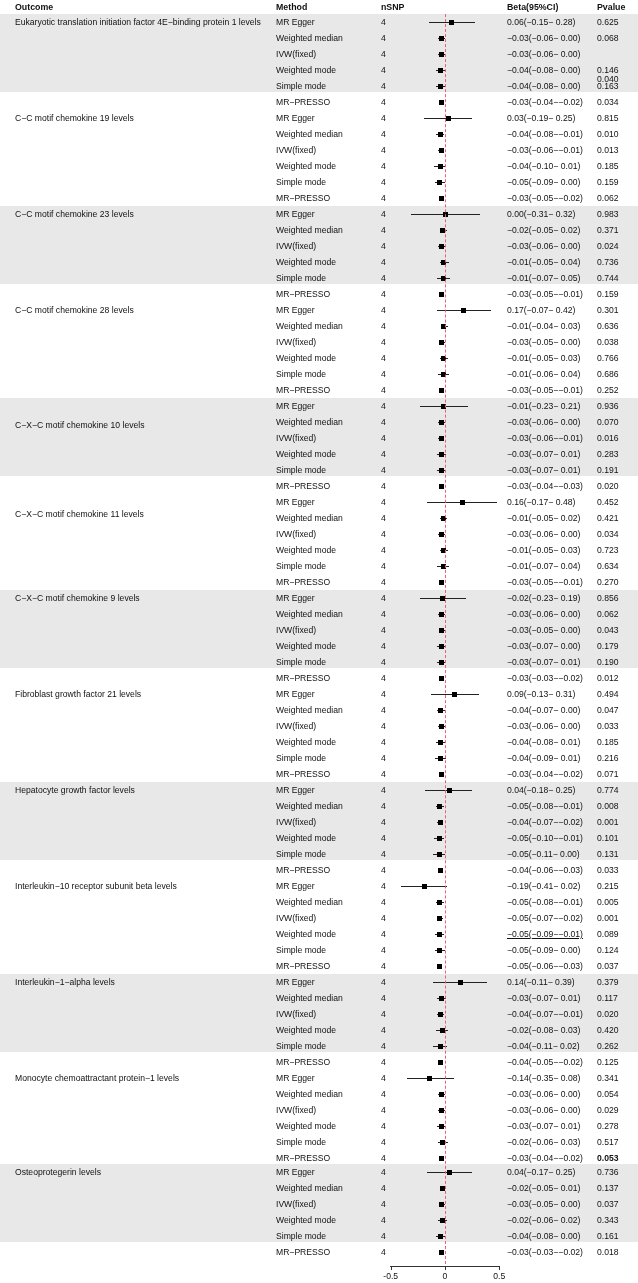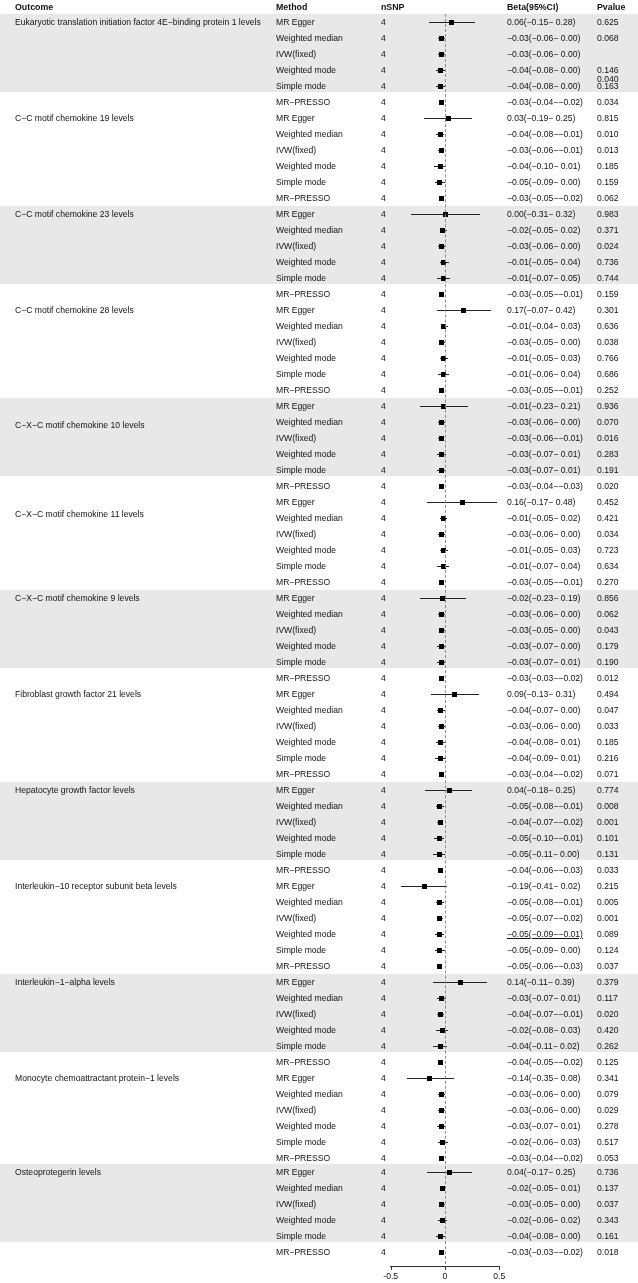--- a/index.html
+++ b/index.html
@@ -466,21 +466,21 @@
       <div class="cell c-outcome" style="top: 0px;">Monocyte chemoattractant protein−1 levels</div>
       <div class="cell c-method" style="top: 0px;">MR Egger</div>
       <div class="cell c-nsnp" style="top: 0px;">4</div>
       <div class="cell c-beta" style="top: 0px;">−0.14(−0.35− 0.08)</div>
       <div class="cell c-p" style="top: 0px;">0.341</div>
       <div class="whisker" style="left: 407.025px; width: 46.655px; top: 8px;"></div>
       <div class="box" style="left: 427.31px; top: 5.5px;"></div>
       <div class="cell c-method" style="top: 16px;">Weighted median</div>
       <div class="cell c-nsnp" style="top: 16px;">4</div>
       <div class="cell c-beta" style="top: 16px;">−0.03(−0.06− 0.00)</div>
-      <div class="cell c-p" style="top: 16px;">0.079</div>
+      <div class="cell c-p" style="top: 16px;">0.054</div>
       <div class="whisker" style="left: 438.49px; width: 6.51px; top: 24px;"></div>
       <div class="box" style="left: 439.245px; top: 21.5px;"></div>
       <div class="cell c-method" style="top: 32px;">IVW(fixed)</div>
       <div class="cell c-nsnp" style="top: 32px;">4</div>
       <div class="cell c-beta" style="top: 32px;">−0.03(−0.06− 0.00)</div>
       <div class="cell c-p" style="top: 32px;">0.029</div>
       <div class="whisker" style="left: 438.49px; width: 6.51px; top: 40px;"></div>
       <div class="box" style="left: 439.245px; top: 37.5px;"></div>
       <div class="cell c-method" style="top: 48px;">Weighted mode</div>
       <div class="cell c-nsnp" style="top: 48px;">4</div>
@@ -490,21 +490,21 @@
       <div class="box" style="left: 439.245px; top: 53.5px;"></div>
       <div class="cell c-method" style="top: 64px;">Simple mode</div>
       <div class="cell c-nsnp" style="top: 64px;">4</div>
       <div class="cell c-beta" style="top: 64px;">−0.02(−0.06− 0.03)</div>
       <div class="cell c-p" style="top: 64px;">0.517</div>
       <div class="whisker" style="left: 438.49px; width: 9.765px; top: 72px;"></div>
       <div class="box" style="left: 440.33px; top: 69.5px;"></div>
       <div class="cell c-method" style="top: 80px;">MR−PRESSO</div>
       <div class="cell c-nsnp" style="top: 80px;">4</div>
       <div class="cell c-beta" style="top: 80px;">−0.03(−0.04−−0.02)</div>
-      <div class="cell c-p" style="top: 80px;">0.053</div>
+      <div class="cell c-p" style="top: 80px; font-weight: bold;">0.053</div>
       <div class="whisker" style="left: 440.66px; width: 2.17px; top: 88px;"></div>
       <div class="box" style="left: 439.245px; top: 85.5px;"></div>
     </div>
     <div class="band shade" style="top: 1150px;">
       <div class="cell c-outcome" style="top: 0px;">Osteoprotegerin levels</div>
       <div class="cell c-method" style="top: 0px;">MR Egger</div>
       <div class="cell c-nsnp" style="top: 0px;">4</div>
       <div class="cell c-beta" style="top: 0px;">0.04(−0.17− 0.25)</div>
       <div class="cell c-p" style="top: 0px;">0.736</div>
       <div class="whisker" style="left: 426.555px; width: 45.57px; top: 8px;"></div>

